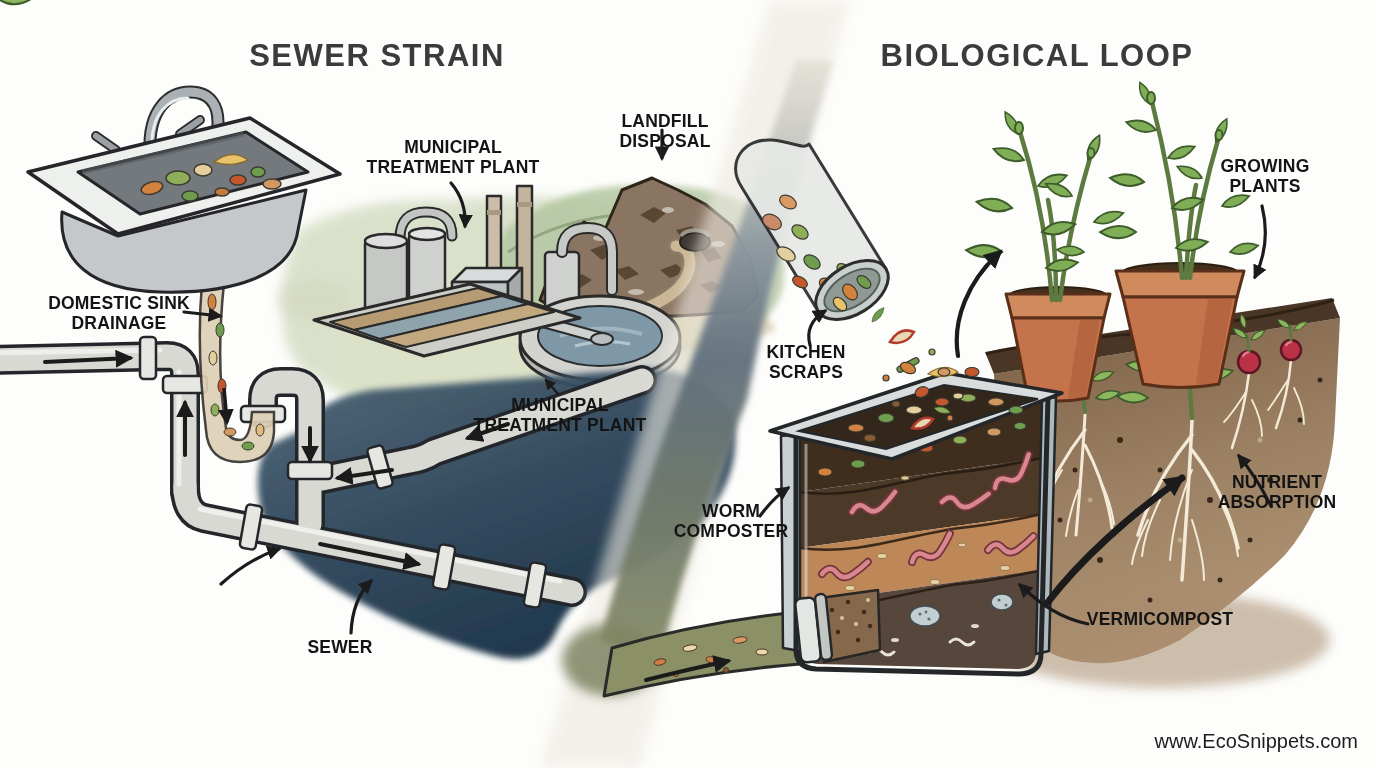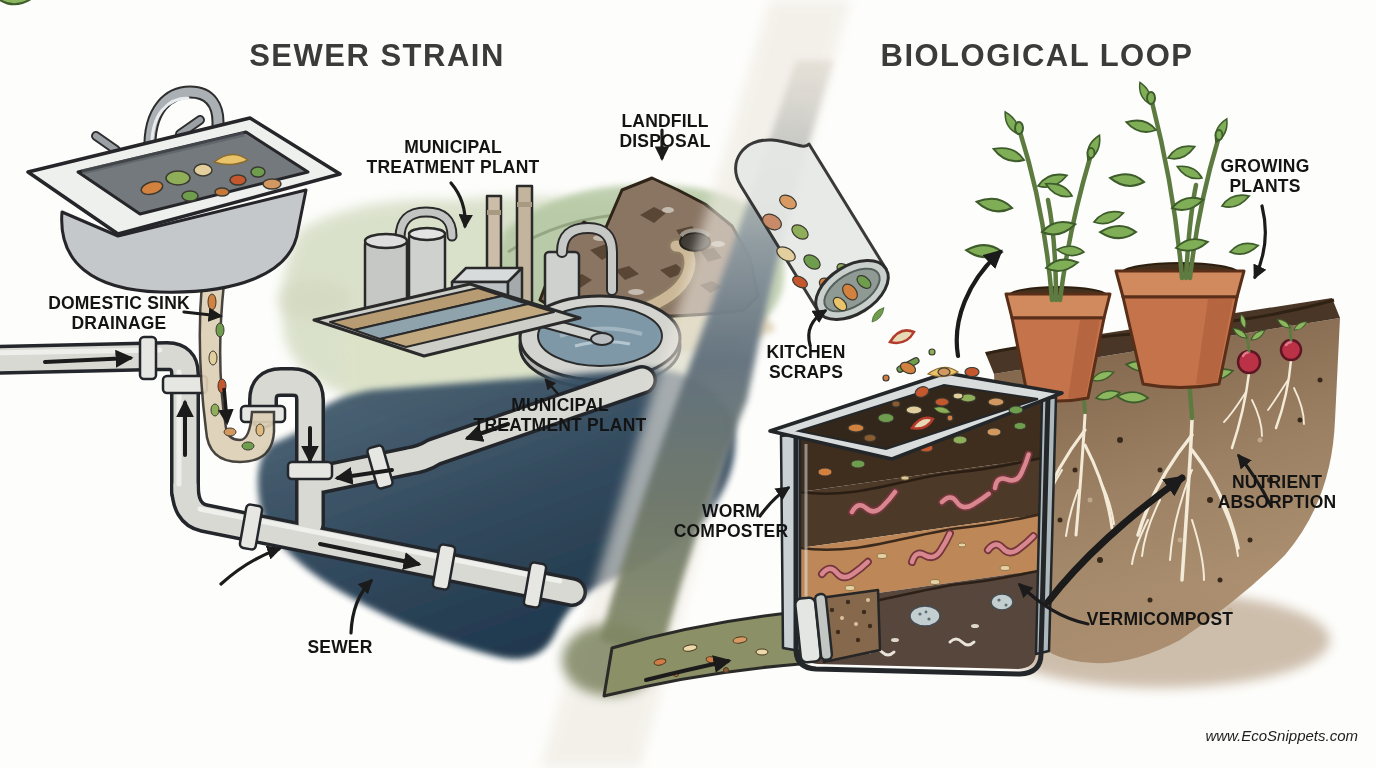--- a/index.html
+++ b/index.html
@@ -3,21 +3,21 @@
 <meta charset="utf-8">
 <style>
   html,body{margin:0;padding:0;background:#ffffff;}
   .stage{position:relative;width:1376px;height:768px;background:#fdfdfb;overflow:hidden;
          font-family:"Liberation Sans",sans-serif;}
   .stage svg{position:absolute;left:0;top:0;}
   .title{position:absolute;font-weight:700;font-size:31px;letter-spacing:1.5px;color:#3b3b3b;
          text-align:center;white-space:nowrap;transform:translateX(-50%);}
   .lbl{position:absolute;font-size:17.5px;font-weight:700;color:#141414;text-align:center;
        line-height:1.14;letter-spacing:.2px;transform:translateX(-50%);}
-  .footer{position:absolute;right:18px;bottom:24px;font-size:15px;color:#1d1d1d;font-style:italic;}
+  .footer{position:absolute;right:18px;bottom:15px;font-size:20px;color:#1d1d1d;}
 </style>
 </head>
 <body>
 
 <div class="stage">
 
 <svg width="1376" height="768" viewBox="0 0 1376 768">
 <defs>
   <path id="leaf" d="M0,0 Q15,-13 34,-3 Q16,10 0,0 Z"></path>
   <path id="worm" d="M0,0 q6,-11 14,-4 q8,7 16,-1 q8,-8 13,-15" fill="none"></path>

